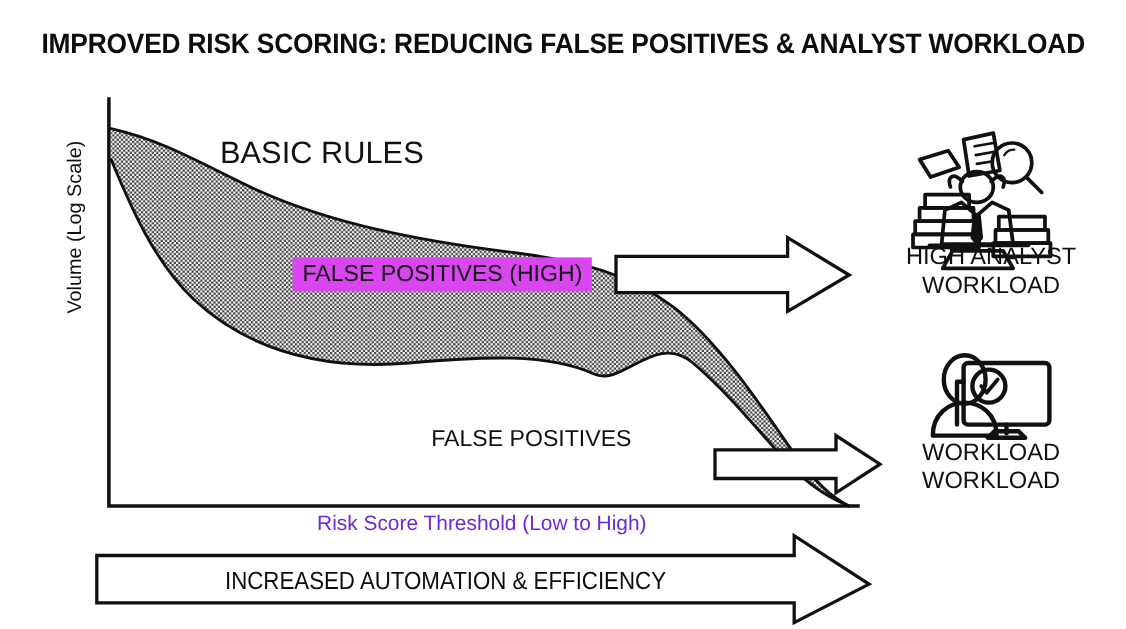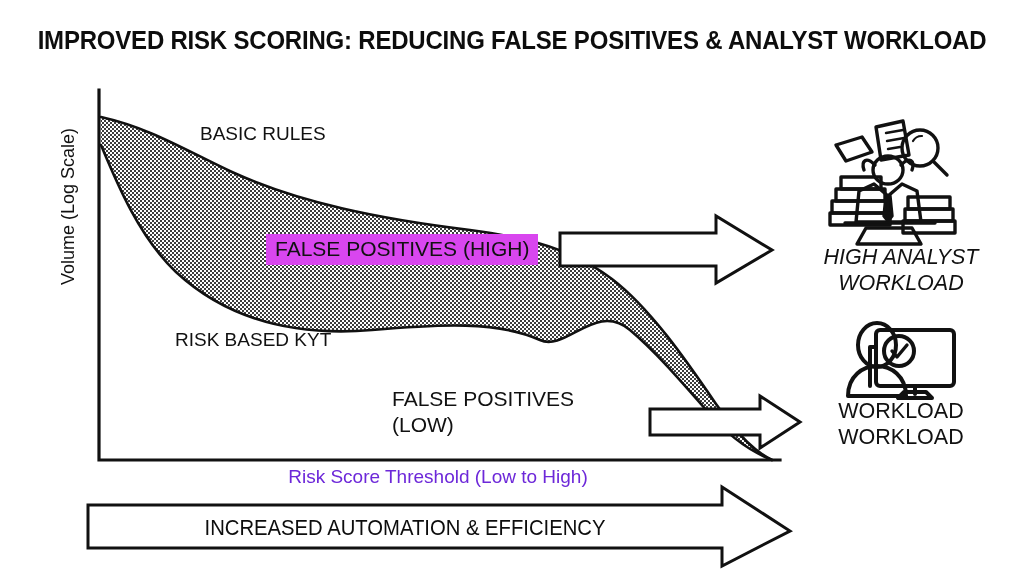--- a/index.html
+++ b/index.html
@@ -59,21 +59,21 @@
     left: 98px;
     top: 466px;
     width: 680px;
     text-align: center;
     font-size: 19px;
     white-space: nowrap;
     color: #6d28d9;
   }
   .curvelab {
     position: absolute;
-    font-size: 19px;
+    font-size: 28px;
     white-space: nowrap;
     color: #111;
   }
   .lab-basic { left: 200px; top: 123px; }
   .lab-kyt   { left: 175px; top: 329px; }
   .lab-fph {
     position: absolute;
     left: 266px; top: 234px;
     font-size: 21px;
     background: #d946ef;
@@ -91,21 +91,21 @@
     color: #111;
   }
   .rlab {
     position: absolute;
     font-size: 21.5px;
     line-height: 1.22;
     text-align: center;
     white-space: nowrap;
     color: #111;
   }
-  .rlab-high { left: 790px; top: 244px; width: 222px; font-style: italic; }
+  .rlab-high { left: 790px; top: 220px; width: 222px; }
   .rlab-red  { left: 790px; top: 398px; width: 222px; }
   .banner-text {
     position: absolute;
     left: 100px;
     top: 515px;
     width: 610px;
     text-align: center;
     font-size: 22.5px;
     transform: scaleX(0.9);
     white-space: nowrap;
@@ -217,26 +217,24 @@
       <path d="M 848,396 C 848,376 863,366 877,366
                C 891,366 906,376 906,396 Z"></path>
       <ellipse cx="877" cy="345" rx="19" ry="22"></ellipse>
     </g>
   </svg>
 
   <div class="ylab">Volume (Log Scale)</div>
   <div class="xlab">Risk Score Threshold (Low to High)</div>
 
   <div class="curvelab lab-basic">BASIC RULES</div>
-  <div class="curvelab lab-kyt">RISK BASED KYT</div>
   <div class="lab-fph">FALSE POSITIVES (HIGH)</div>
 
   <div class="lab-fpl">
     <div>FALSE POSITIVES</div>
-    <div>(LOW)</div>
   </div>
 
   <div class="rlab rlab-high">
     <div>HIGH ANALYST</div>
     <div>WORKLOAD</div>
   </div>
 
   <div class="rlab rlab-red">
     <div>WORKLOAD</div>
     <div>WORKLOAD</div>

